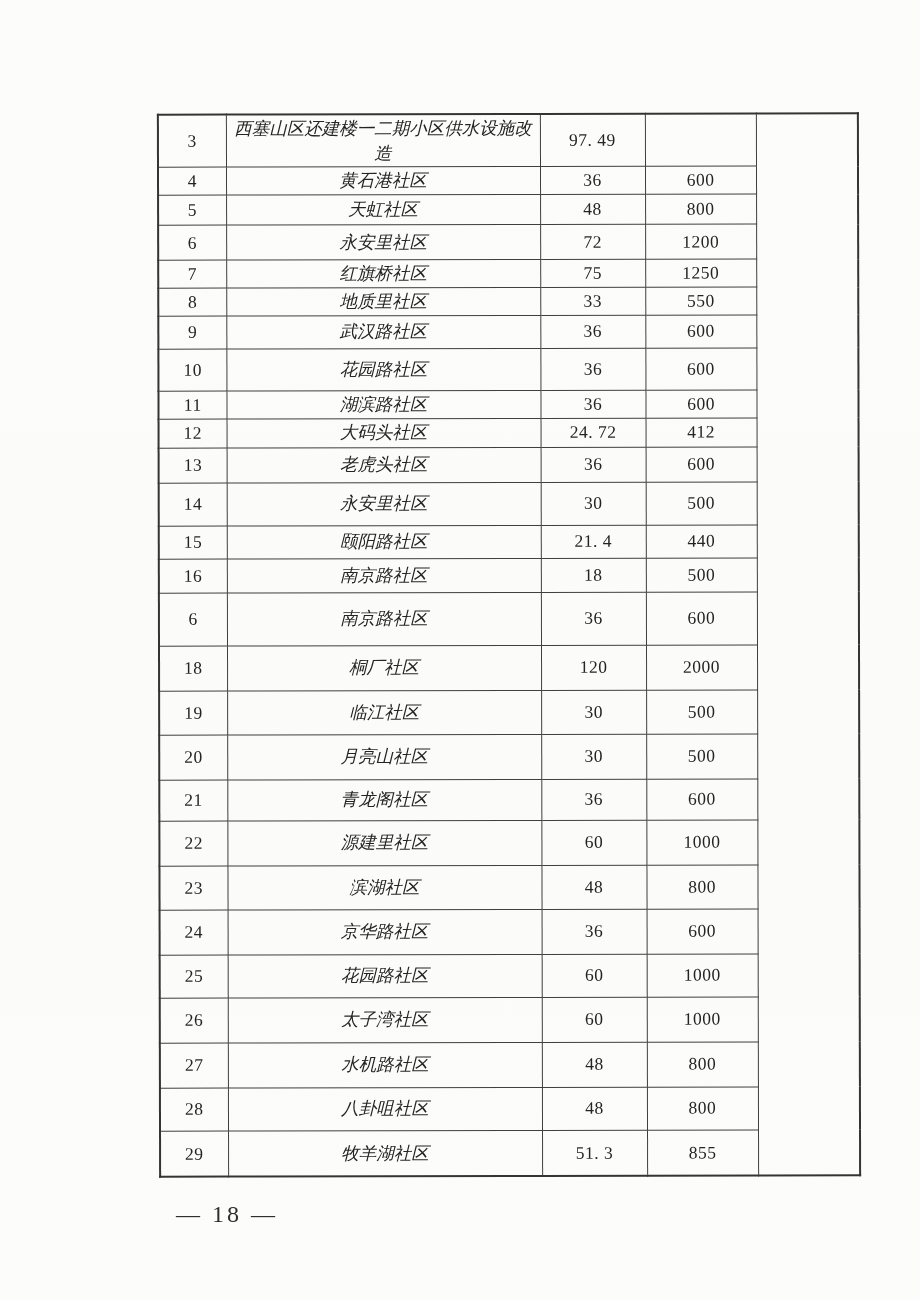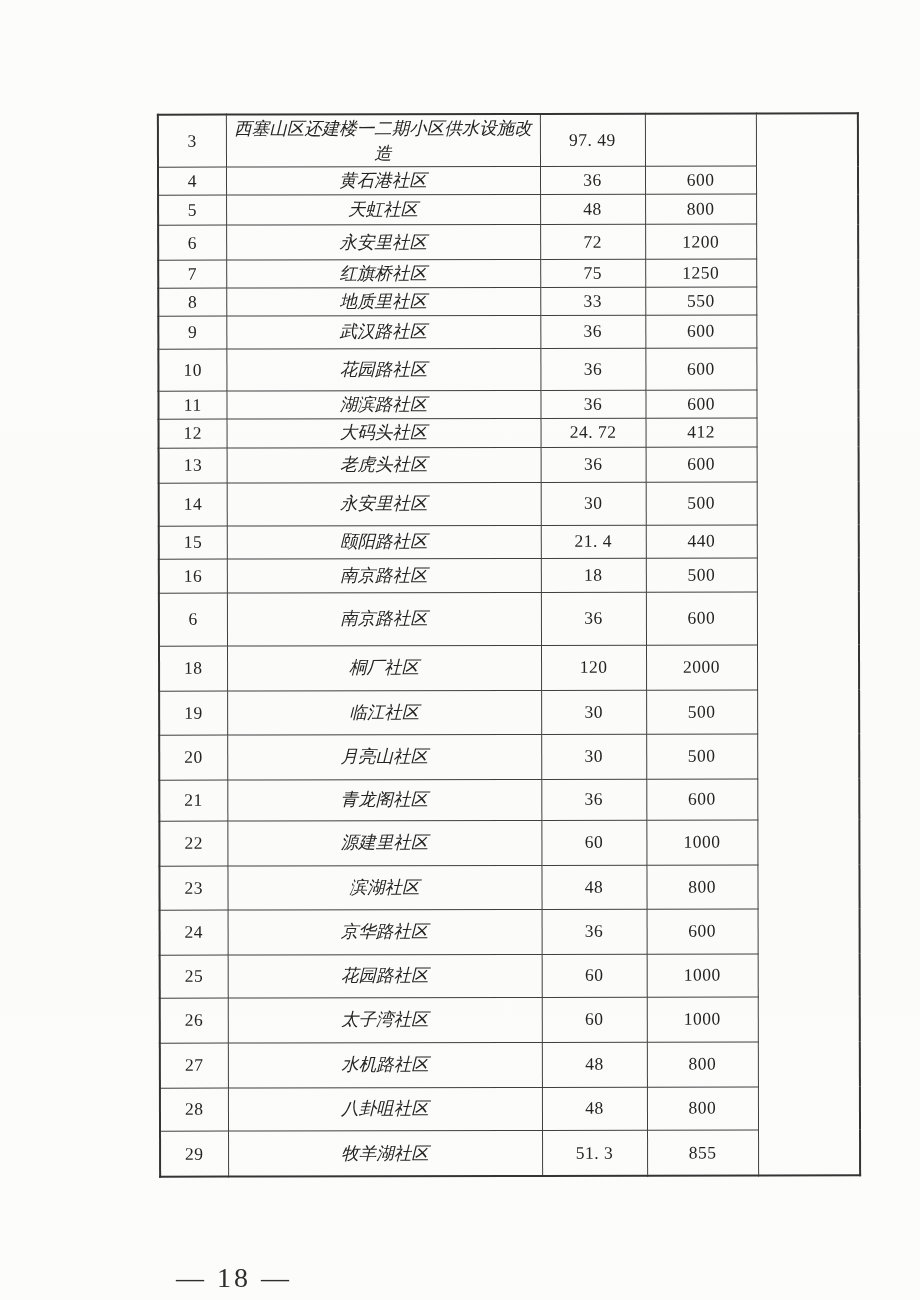--- a/index.html
+++ b/index.html
@@ -32,22 +32,22 @@
     line-height:1.4;
     overflow:hidden;
   }
   table.doc-table{border:2.2px solid #343434;}
   td.num{font-size:17px;letter-spacing:0.5px;}
   td.name{font-size:17px;font-style:italic;}
   td.val{font-size:17px;letter-spacing:0.5px;margin-left:28px;}
   td.remarks{background:transparent;}
   .page-number{
     position:absolute;
-    left:176px;top:1262px;
-    font-size:28px;
+    left:176px;top:1201px;
+    font-size:24px;
     color:#2e2e2e;
     letter-spacing:3px;
     white-space:pre;
   }
 </style>
 </head>
 <body>
 
 <div class="page">
 

